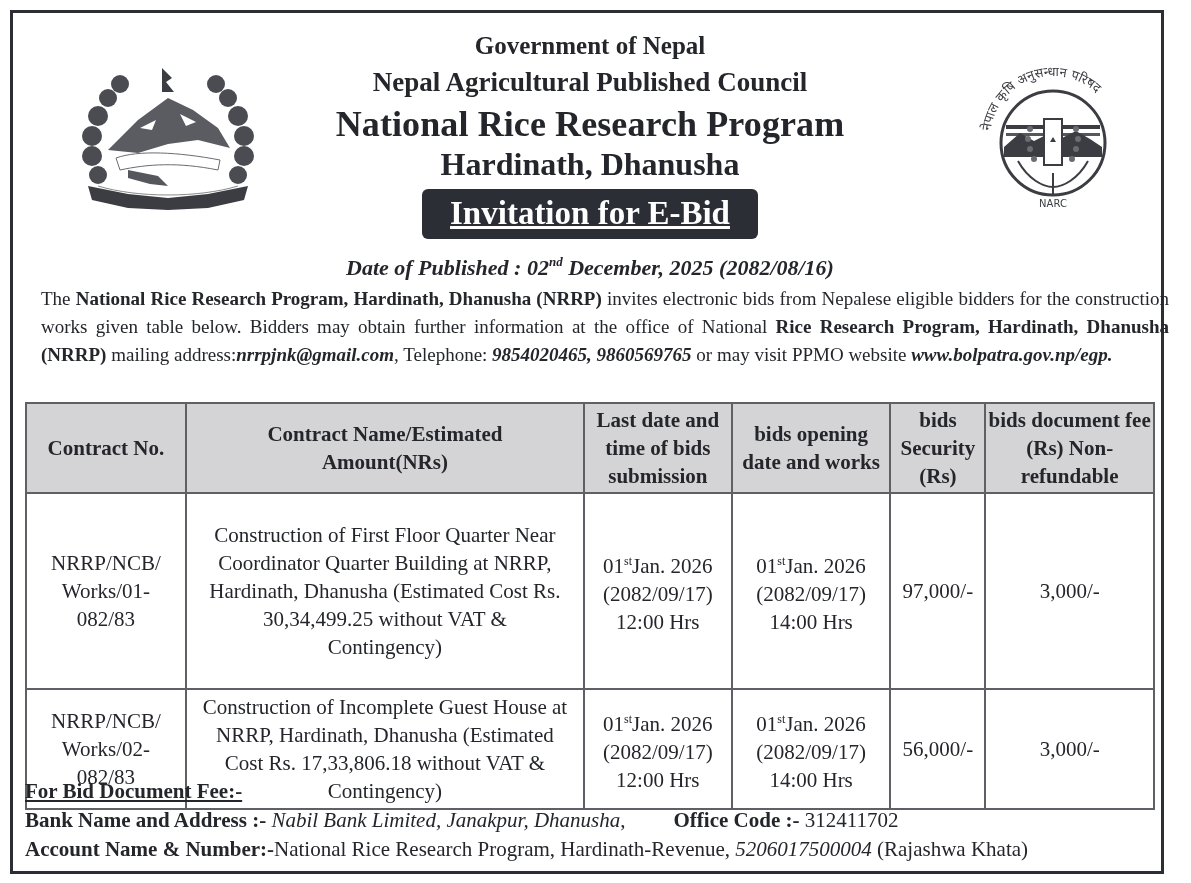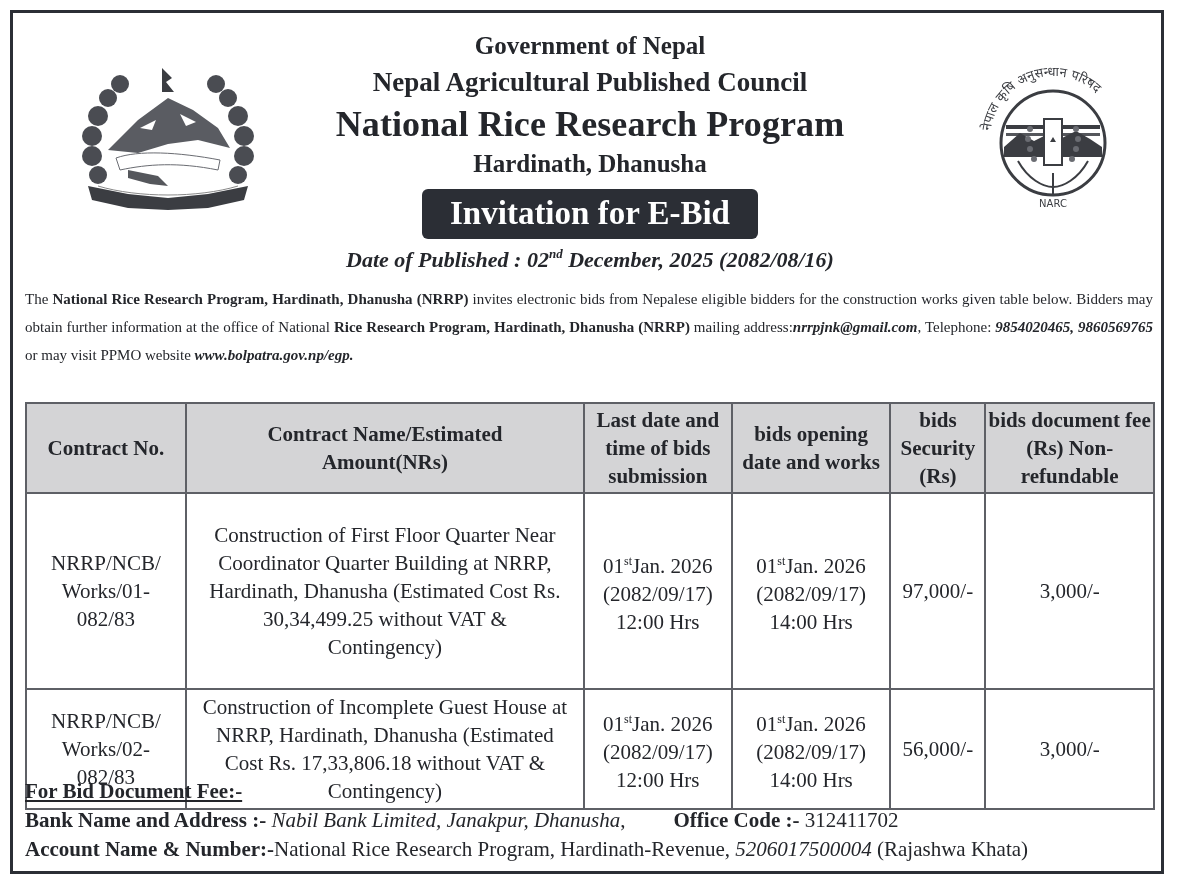--- a/index.html
+++ b/index.html
@@ -8,30 +8,30 @@
   .frame {
     position: absolute; left: 10px; top: 10px; width: 1154px; height: 864px;
     border: 3px solid #2b2e35; background: #fff;
   }
   .logo-left { position: absolute; left: 55px; top: 45px; width: 200px; height: 160px; }
   .logo-right { position: absolute; left: 955px; top: 48px; width: 170px; height: 150px; }
   .header { position: absolute; left: 0; top: 16px; width: 1154px; text-align: center; }
   .h-gov { font-size: 25px; font-weight: bold; line-height: 34px; }
   .h-narc { font-size: 27px; font-weight: bold; line-height: 38px; }
   .h-nrrp { font-size: 36px; font-weight: bold; line-height: 46px; letter-spacing: 0.1px; }
-  .h-loc { font-size: 25px; font-weight: bold; line-height: 34px; }
+  .h-loc { font-size: 32px; font-weight: bold; line-height: 34px; }
   .badge {
     display: inline-block; margin-top: 8px; background: #2b2e35; color: #fff;
-    font-size: 33px; font-weight: bold; padding: 2px 28px 4px 28px; border-radius: 6px; line-height: 44px;
+    font-size: 33px; font-weight: bold; padding: 2px 28px 4px 28px; border-radius: 6px; line-height: 44px; text-decoration: underline;
   }
-  .pubdate { font-size: 22px; font-weight: bold; font-style: italic; line-height: 30px; }
+  .pubdate { font-size: 22px; font-weight: bold; font-style: italic; line-height: 30px; margin-top: 8px; }
   .pubdate sup { font-size: 13px; vertical-align: 9px; }
   .intro {
-    position: absolute; left: 12px; top: 272px; width: 1128px;
-    font-size: 15px; line-height: 28px; text-align: justify;
+    position: absolute; left: 28px; top: 272px; width: 1128px;
+    font-size: 19px; line-height: 28px; text-align: justify;
   }
   .intro b { font-weight: bold; }
   .intro i.b { font-weight: bold; font-style: italic; }
   table.bids {
     position: absolute; left: 12px; top: 389px; width: 1130px;
     border-collapse: collapse; font-size: 21px;
   }
   table.bids th, table.bids td { border: 2px solid #5e6066; text-align: center; vertical-align: middle; }
   table.bids th { background: #d4d4d6; font-weight: bold; line-height: 28px; height: 90px; padding: 0 2px; }
   table.bids td { line-height: 28px; padding: 0 3px; }

